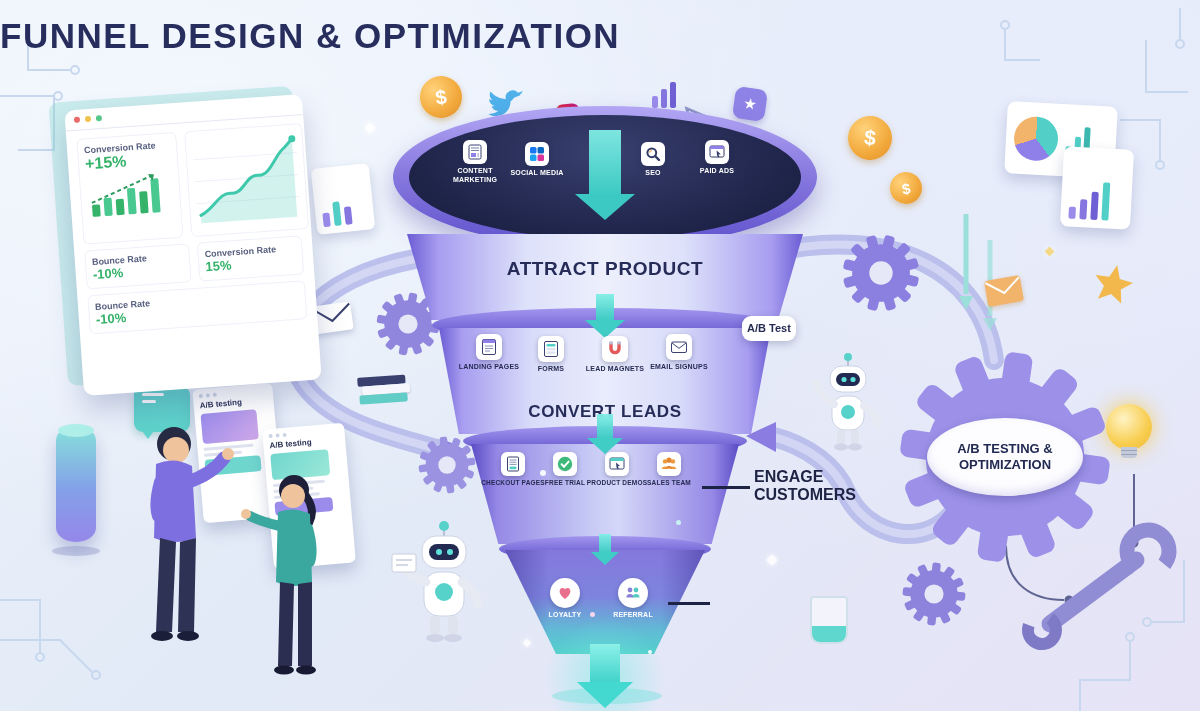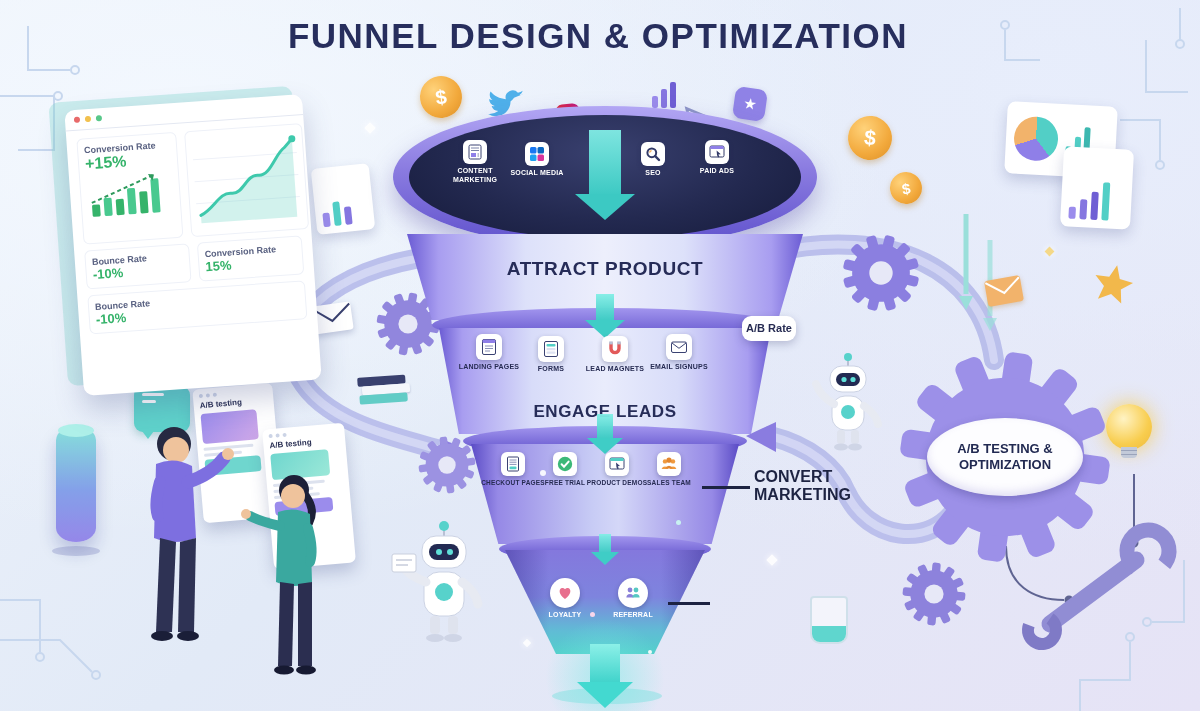--- a/index.html
+++ b/index.html
@@ -4,22 +4,22 @@
 <style>
   html,body{margin:0;padding:0;background:#dfe7f5;}
   #stage{position:relative;width:1200px;height:711px;overflow:hidden;
     font-family:"Liberation Sans",sans-serif;
     background:
       radial-gradient(ellipse at 15% 18%, rgba(244,249,255,.9) 0%, rgba(244,249,255,0) 50%),
       radial-gradient(ellipse at 88% 12%, rgba(232,238,252,.9) 0%, rgba(232,238,252,0) 55%),
       linear-gradient(135deg,#eef3fb 0%,#e2eaf7 45%,#e6e3f6 100%);}
   .abs{position:absolute;}
   svg{position:absolute;overflow:visible;}
-  .title{left:0;right:16px;top:16px;text-align:center;font-size:35px;font-weight:800;
-    color:#272e5d;letter-spacing:1.5px;z-index:9;padding-left:12px;}
+  .title{left:0;right:16px;top:16px;text-align:left;font-size:35px;font-weight:800;
+    color:#272e5d;letter-spacing:1.5px;z-index:9;}
   
   #funnel{left:393px;top:106px;width:424px;height:612px;z-index:4;}
   .rim-outer{left:0;top:0;width:424px;height:142px;border-radius:50%;
     background:linear-gradient(180deg,#b2a6f4 0%,#8a7be0 45%,#5f51cc 100%);
     box-shadow:0 12px 24px rgba(80,70,160,.35);}
   .rim-inner{left:16px;top:9px;width:392px;height:124px;border-radius:50%;
     background:radial-gradient(ellipse at 50% 30%,#39406f 0%,#232950 55%,#151a3a 100%);}
   .fsec{left:0;top:0;}
   .secA{left:14px;top:128px;width:396px;height:86px;
     clip-path:polygon(0 0,100% 0,93.7% 100%,6.3% 100%);
@@ -244,21 +244,21 @@
     </div>
     <div class="fitem" style="left:254px;top:228px">
       <div class="tile">
         <svg width="18" height="18" viewBox="0 0 18 18">
             <rect x="1.5" y="4" width="15" height="10.5" rx="1.5" fill="#fff" stroke="#3a4272"></rect>
             <path d="M2 5 L9 10.3 L16 5" fill="none" stroke="#3a4272"></path>
           </svg>
       </div>
       <div class="flabel">EMAIL SIGNUPS</div>
     </div>
-    <div class="abs band" style="top:296px;font-size:17px;">ENGAGE LEADS</div>
+    <div class="abs band" style="top:296px;font-size:17px;">CONVERT LEADS</div>
 
     <div class="abs lip" style="left:70px;top:320px;width:284px;height:30px;"></div>
     <div class="abs fsec secC"></div>
 
     <div class="abs shaft" style="left:204px;top:308px;width:16px;height:26px;"></div>
     <div class="abs ahead" style="left:194px;top:332px;border-left:18px solid transparent;border-right:18px solid transparent;border-top:16px solid #3fcdc6;"></div>
 
     <div class="fitem" style="left:88px;top:346px">
       <div class="tile sm">
         <svg width="16" height="16" viewBox="0 0 16 16">
@@ -328,24 +328,24 @@
           </svg>
       </div>
       <div class="flabel light">REFERRAL</div>
     </div>
 
     <div class="abs" style="left:152px;top:512px;width:120px;height:120px;border-radius:50%;background:radial-gradient(circle,rgba(120,235,228,.55) 0%,rgba(120,235,228,0) 70%);"></div>
     <div class="abs shaft" style="left:197px;top:538px;width:30px;height:40px;background:linear-gradient(180deg,#8cf0e8,#3ed2ca);"></div>
     <div class="abs ahead" style="left:184px;top:576px;border-left:28px solid transparent;border-right:28px solid transparent;border-top:26px solid #43d9d0;"></div>
   </div>
 
-  <div class="abs badge">A/B Rate</div>
+  <div class="abs badge">A/B Test</div>
 
   <div class="abs connector" style="left:702px;top:486px;width:48px;"></div>
-  <div class="abs sideLabel" style="left:754px;top:468px;width:120px;">CONVERT MARKETING</div>
+  <div class="abs sideLabel" style="left:754px;top:468px;width:120px;">ENGAGE CUSTOMERS</div>
   <div class="abs connector" style="left:668px;top:602px;width:42px;"></div>
 
   <svg style="left:0;top:0;width:0;height:0">
       <defs>
     <symbol id="gear" viewBox="0 0 100 100">
       <g>
         <rect x="43.5" y="1" width="13" height="98" rx="4"></rect>
         <rect x="43.5" y="1" width="13" height="98" rx="4" transform="rotate(30 50 50)"></rect>
         <rect x="43.5" y="1" width="13" height="98" rx="4" transform="rotate(60 50 50)"></rect>
         <rect x="43.5" y="1" width="13" height="98" rx="4" transform="rotate(90 50 50)"></rect>

